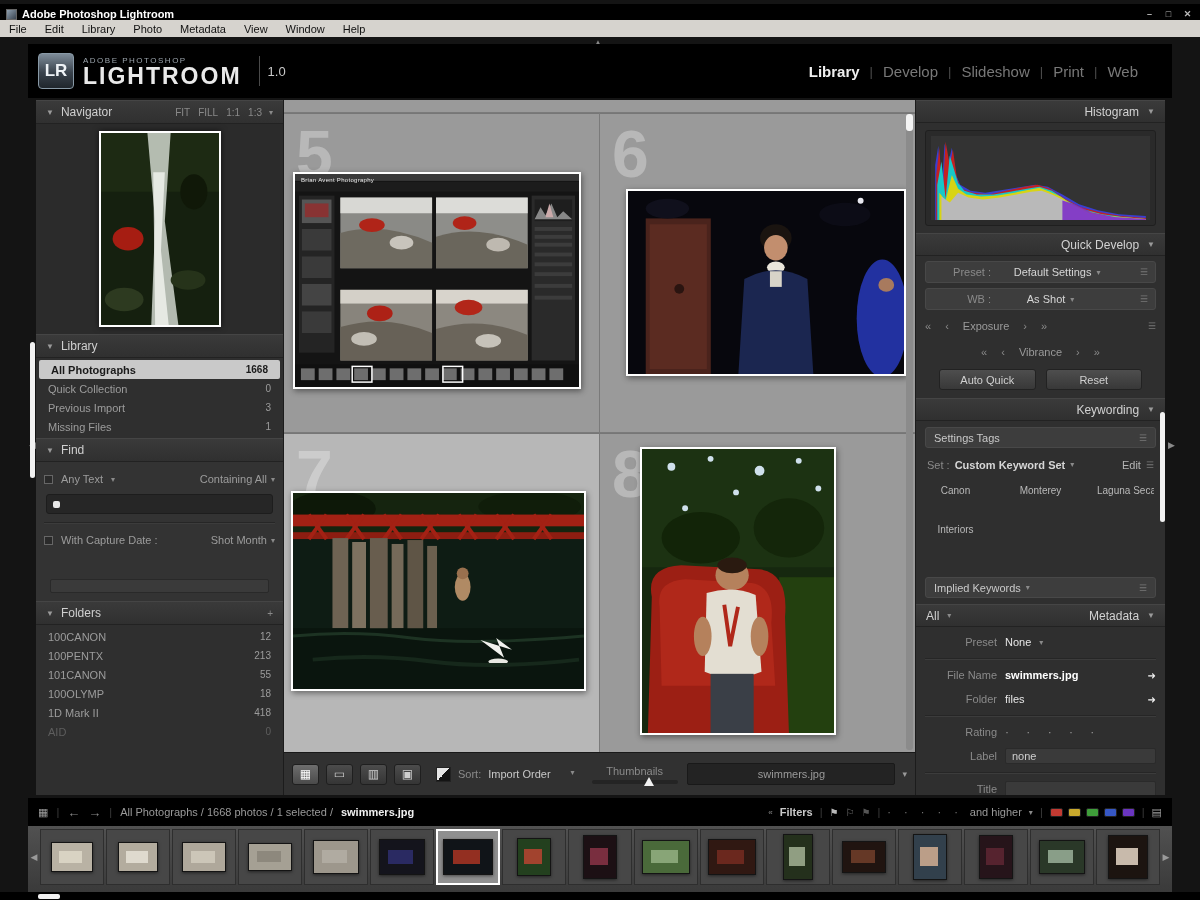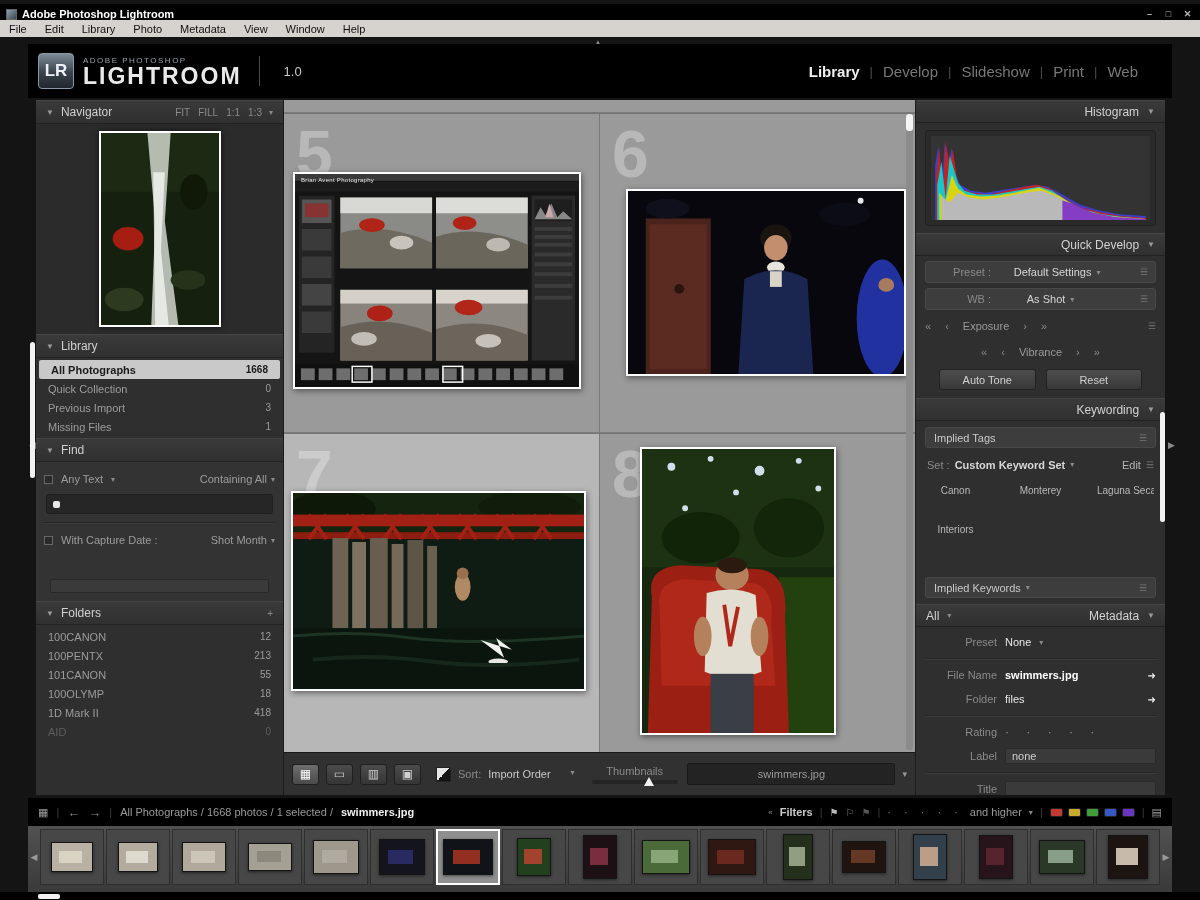--- a/index.html
+++ b/index.html
@@ -21,21 +21,21 @@
 
   
   .header { position:absolute; left:28px; top:44px; width:1144px; height:54px; background:#000;
     display:flex; align-items:center; }
   .logo { display:flex; align-items:center; gap:9px; padding-left:10px; }
   .lr-badge { width:36px; height:36px; border:1px solid #8899a6; border-radius:4px;
     background:linear-gradient(180deg,#7e8c99 0%,#39424c 55%,#20262c 100%);
     color:#eef2f6; font-weight:bold; font-size:17px; display:flex; align-items:center; justify-content:center; }
   .logo-text .brand { font-size:8px; letter-spacing:1.5px; color:#9aa3ab; }
   .logo-text .name { font-size:23px; letter-spacing:2px; color:#e9e9e9; font-weight:bold; line-height:22px; }
-  .logo-ver { display:flex; align-items:center; gap:24px; margin-left:8px; }
+  .logo-ver { display:flex; align-items:center; gap:8px; margin-left:8px; }
   .logo-ver .bar { width:1px; height:30px; background:#4a4a4a; }
   .logo-ver .ver { color:#c9c9c9; font-size:13px; }
   .modules { margin-left:auto; display:flex; align-items:center; gap:10px; padding-right:34px; font-size:15px; }
   .modules .mod { color:#787878; cursor:pointer; }
   .modules .mod.active { color:#f0f0f0; font-weight:bold; }
   .modules .msep { color:#4c4c4c; font-size:13px; }
 
   
   .edge-arrow { position:absolute; color:#8a8a8a; font-size:9px; }
 
@@ -624,32 +624,32 @@
         <span class="menu">☰</span>
       </div>
       <div class="qd-steprow">
         <span class="arr">«</span>
         <span class="arr">‹</span>
         <span>Vibrance</span>
         <span class="arr">›</span>
         <span class="arr">»</span>
       </div>
       <div class="qd-btnrow">
-        <div class="qd-btn">Auto Tone</div>
+        <div class="qd-btn">Auto Quick</div>
         <div class="qd-btn">Reset</div>
       </div>
     </div>
 
     <div class="rsec-header">
       <span class="title">Keywording</span>
       <span class="tri">▼</span>
     </div>
     <div class="kw-body">
       <div class="kw-bar">
-        <span>Implied Tags</span>
+        <span>Settings Tags</span>
         <span class="menu">☰</span>
       </div>
       <div class="kw-set">
         <span class="setlab">Set :</span>
         <span class="setval">Custom Keyword Set</span>
         <span class="caret">▾</span>
         <span class="edit">Edit</span>
         <span class="menu" style="color:#777;font-size:9px;">☰</span>
       </div>
       <div class="kw-grid">

